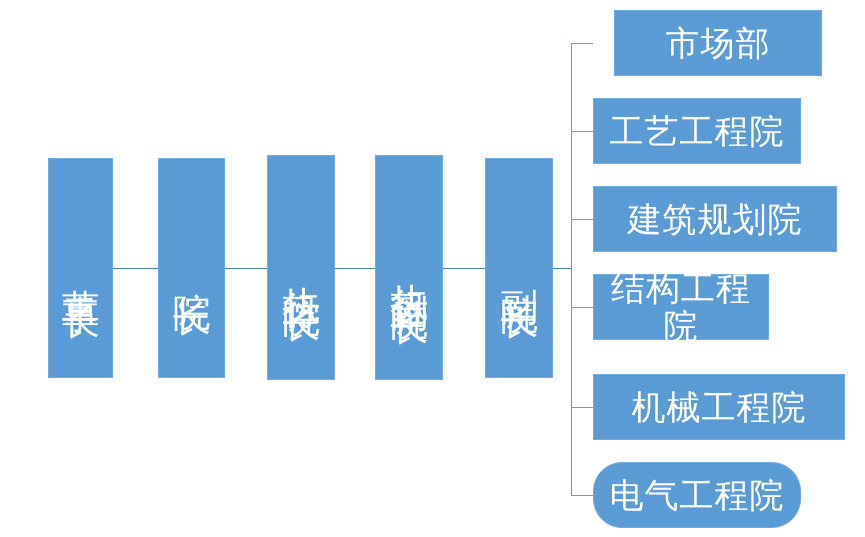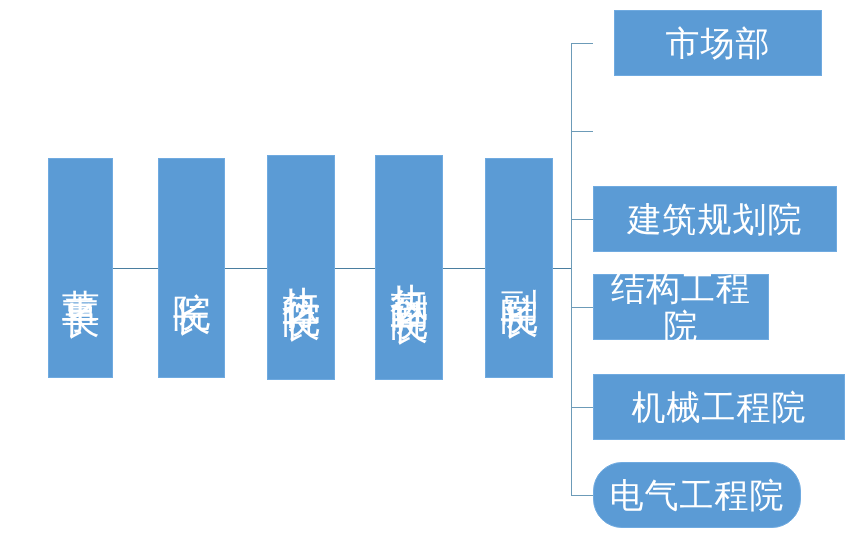--- a/index.html
+++ b/index.html
@@ -86,20 +86,21 @@
   <div class="node vertical" style="left:158px; top:158px; width:67px; height:220px;">院长</div>
 
   <div class="node vertical" style="left:267px; top:155px; width:68px; height:225px;">执行院长</div>
 
   <div class="node vertical" style="left:375px; top:155px; width:68px; height:225px;">执行副院长</div>
 
   <div class="node vertical" style="left:485px; top:158px; width:68px; height:220px;">副院长</div>
 
   <div class="node horizontal" style="left:593px; top:10px; width:208px; height:66px;margin-left:21px;">市场部</div>
 
+  <div class="node horizontal" style="left:593px; top:98px; width:208px; height:66px;">工艺工程院</div>
 
   <div class="node horizontal" style="left:593px; top:186px; width:244px; height:66px;">建筑规划院</div>
 
   <div class="node horizontal" style="left:593px; top:274px; width:176px; height:66px;">结构工程院</div>
 
   <div class="node horizontal" style="left:593px; top:374px; width:252px; height:66px;">机械工程院</div>
 
   <div class="node horizontal" style="left:593px; top:462px; width:208px; height:66px;border-radius:29px;">电气工程院</div>
 
 </div>

